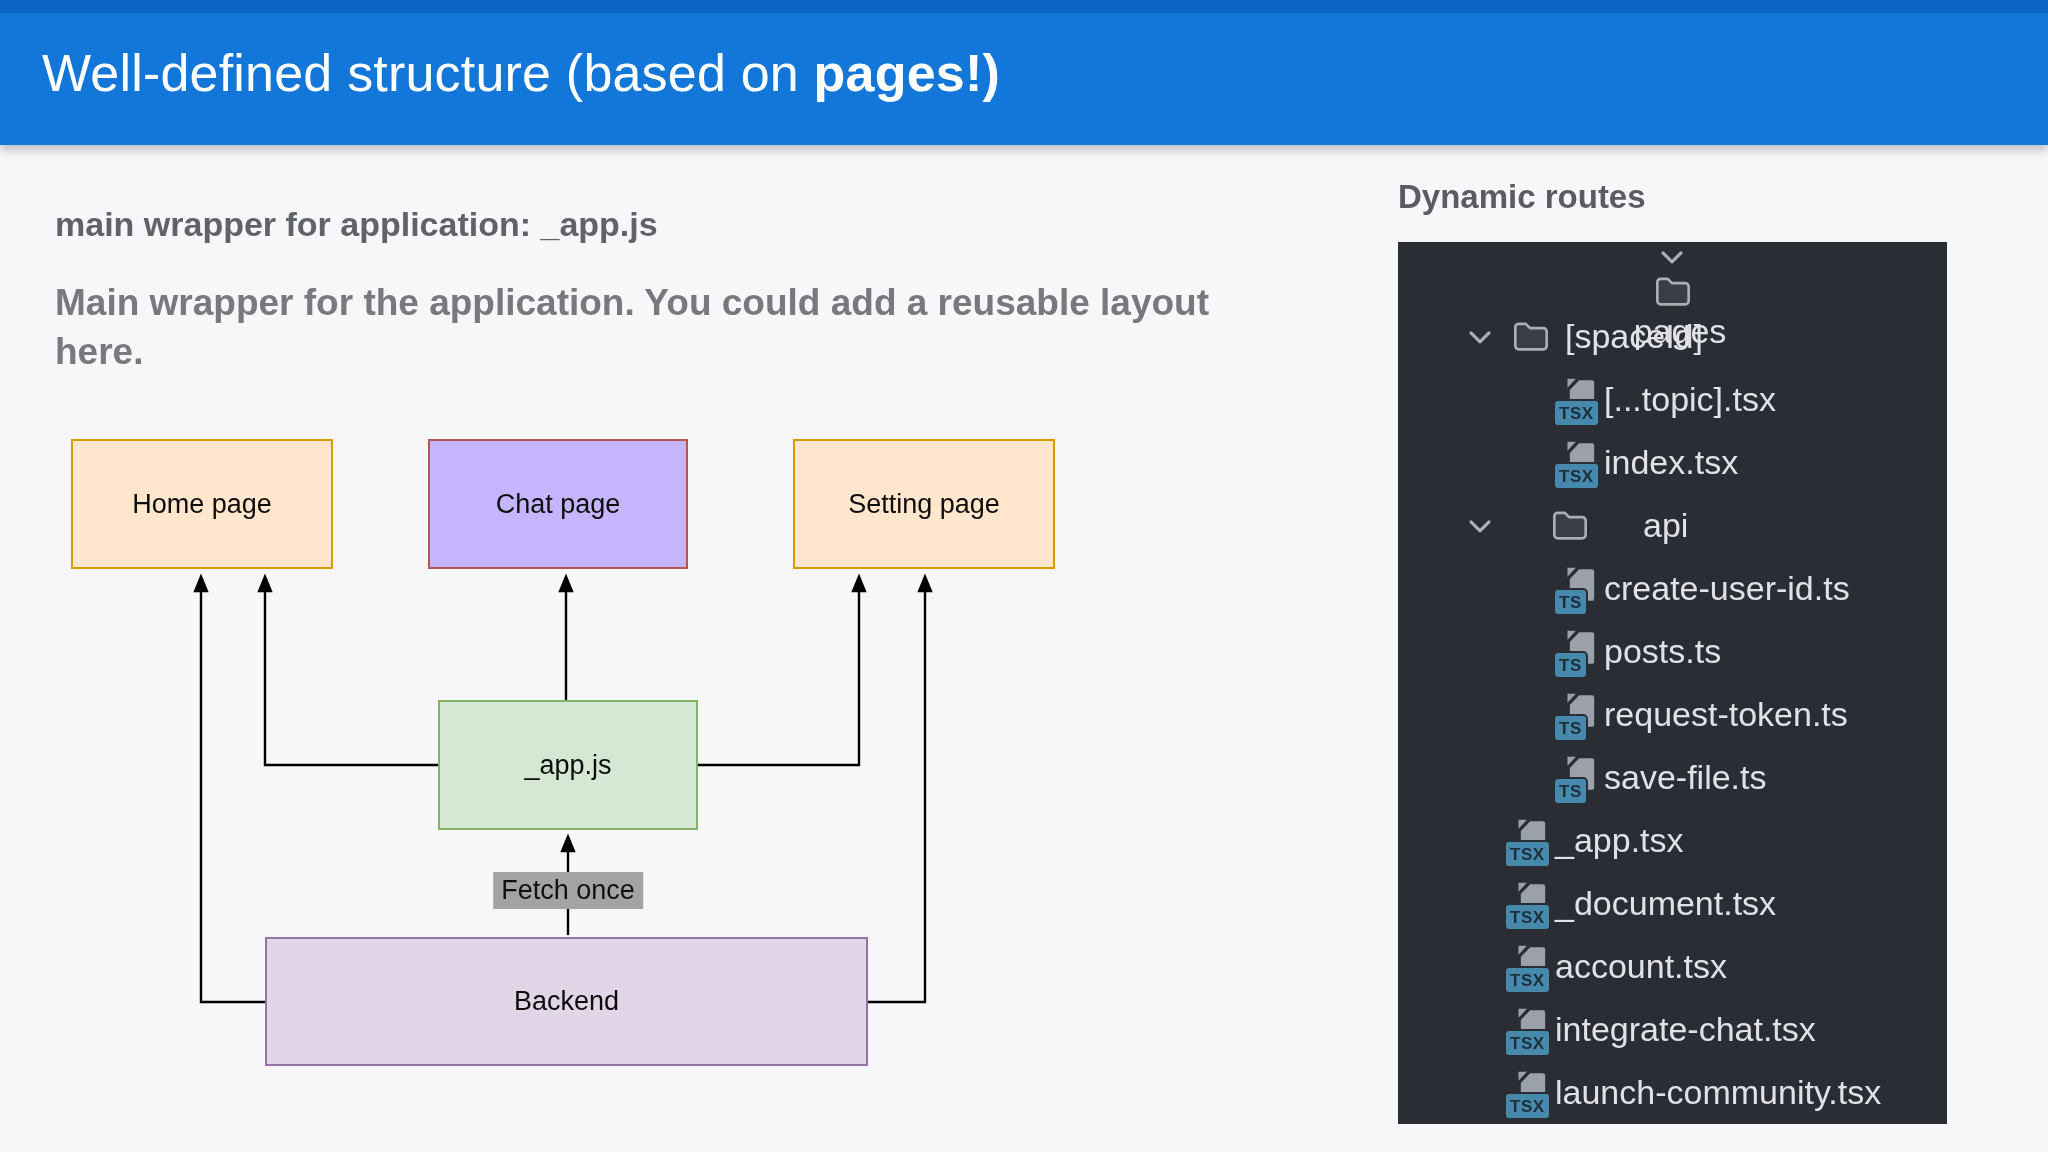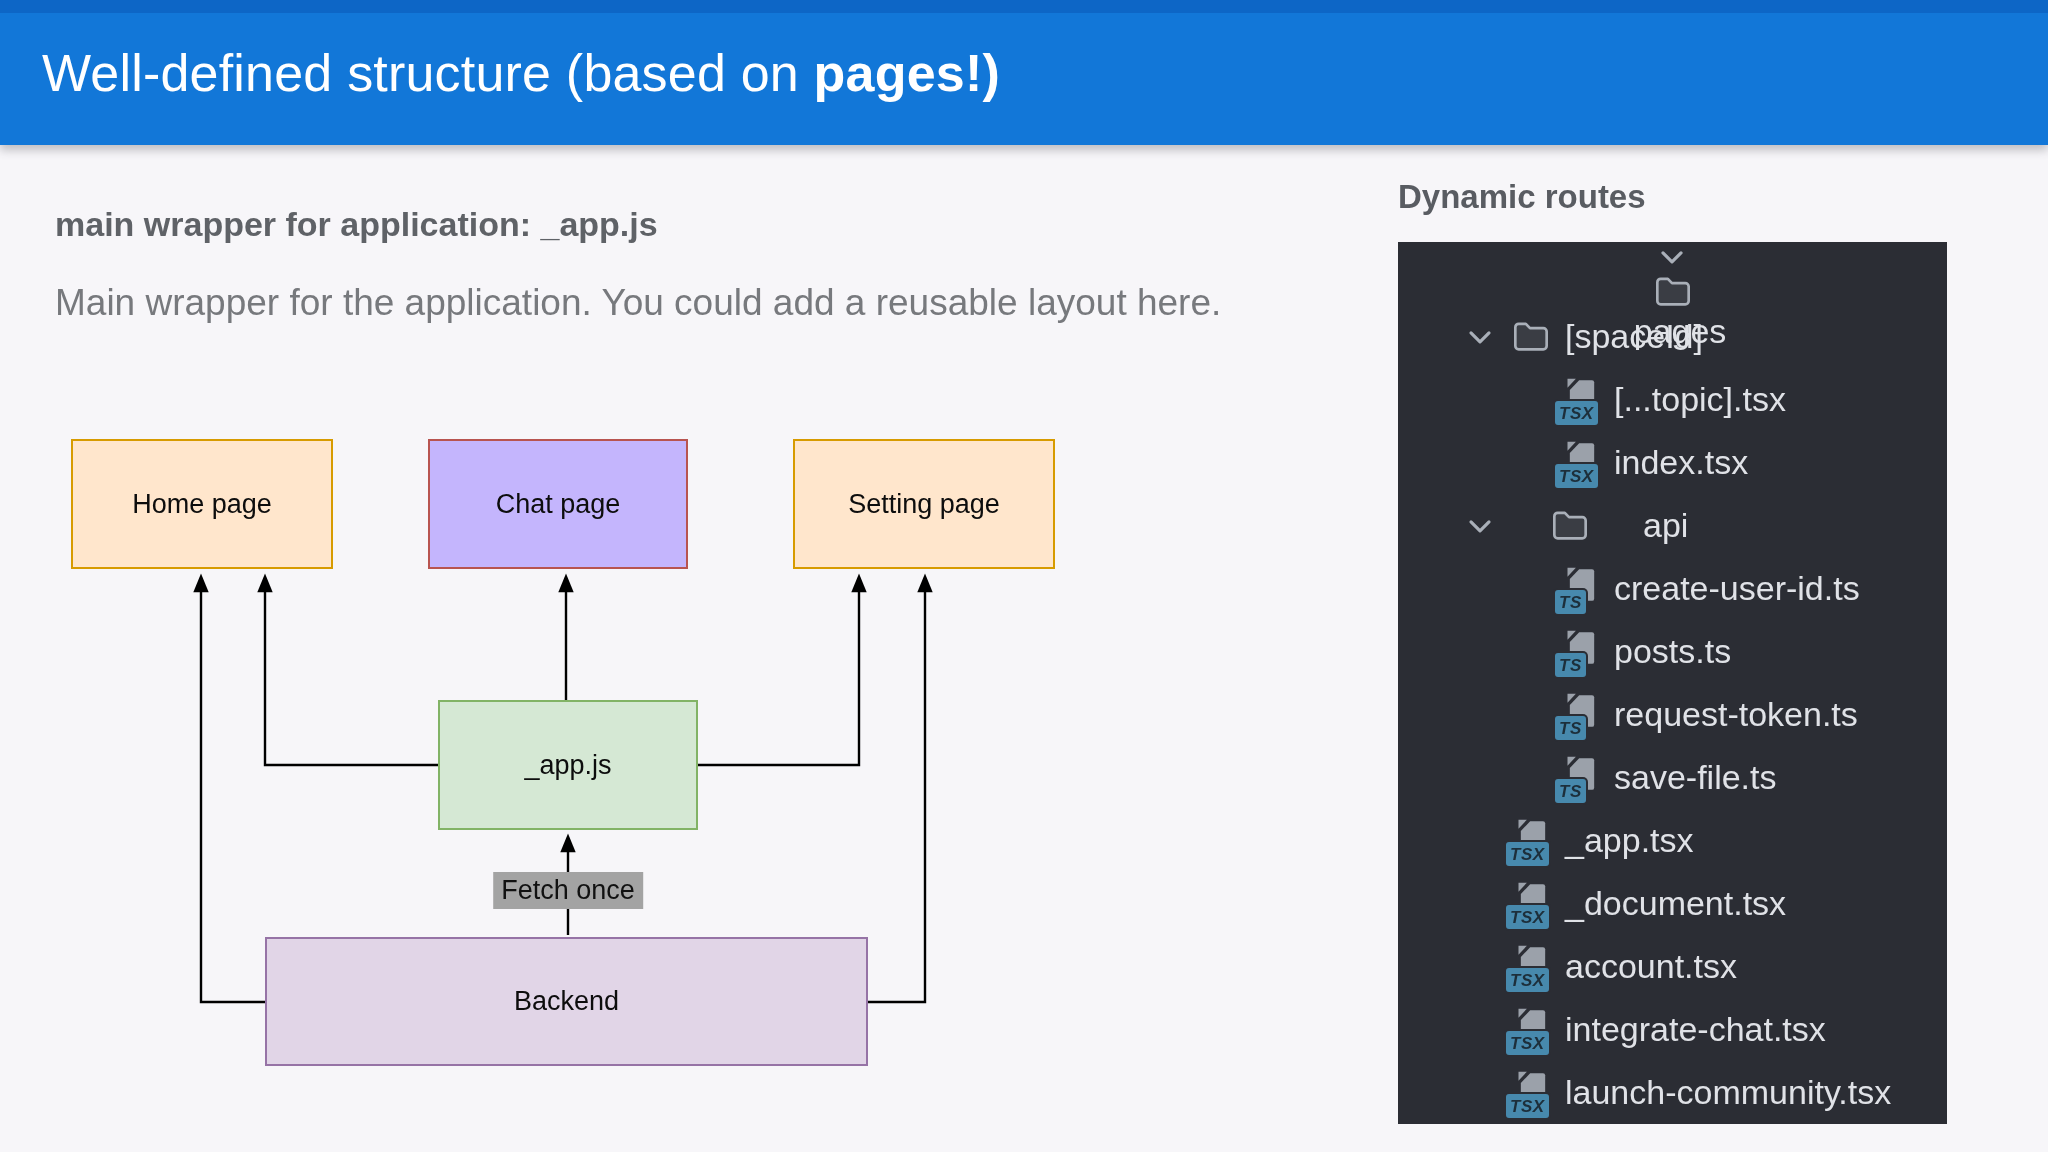--- a/index.html
+++ b/index.html
@@ -27,21 +27,21 @@
   .slide-title { color:#ffffff; font-size:52px; font-weight:400; letter-spacing:.2px; }
   .slide-title b { font-weight:700; }
 
   
   .section-heading {
     position:absolute; left:55px; top:205px;
     font-size:34px; font-weight:700; color:#5f6267;
   }
   .section-body {
     position:absolute; left:55px; top:278px; width:1220px;
-    font-size:37px; font-weight:400; color:#77797d; line-height:1.33;
+    font-size:37px; font-weight:700; color:#77797d; line-height:1.33;
   }
 
   
   .diagram { position:absolute; inset:0; z-index:1; }
   .arrows { position:absolute; left:0; top:0; width:2048px; height:1152px; }
   .node {
     position:absolute; display:flex; align-items:center; justify-content:center;
     font-size:27px; color:#0d0d0d; border:2.5px solid; text-align:center;
   }
   .node-home    { left:71px;  top:439px; width:262px; height:130px; background:#ffe6cc; border-color:#d79b00; }
@@ -62,21 +62,21 @@
   .tree-panel {
     position:absolute; left:1398px; top:242px; width:549px; height:882px;
     background:#2b2d34; overflow:hidden; z-index:2;
   }
   .tree-row { display:flex; align-items:center; height:63px; }
   .tree-label { color:#e0e2e7; font-size:34px; font-weight:500; white-space:nowrap; }
   .chev { width:30px; height:30px; flex:none; margin-right:16px; display:flex; align-items:center; }
   .chev svg { width:30px; height:30px; }
   .folder-icon { width:40px; height:40px; flex:none; margin-right:14px; display:flex; align-items:center; }
   .folder-icon svg { width:40px; height:40px; }
-  .file-icon { position:relative; width:44px; height:50px; flex:none; margin-right:13px;font-style:italic; }
+  .file-icon { position:relative; width:44px; height:50px; flex:none; margin-right:3px; }
   .file-icon svg { position:absolute; right:0; top:1px; width:40px; height:40px; }
   .file-badge {
     position:absolute; left:-2px; bottom:0; background:#4789ad; color:#1d2f3b;
     font-size:17px; font-weight:700; line-height:1; padding:4px 4px 3px;
     border-radius:3px; box-shadow:0 0 0 2px #2b2d34; letter-spacing:.5px;
   }
 </style>
 </head>
 <body>
 

